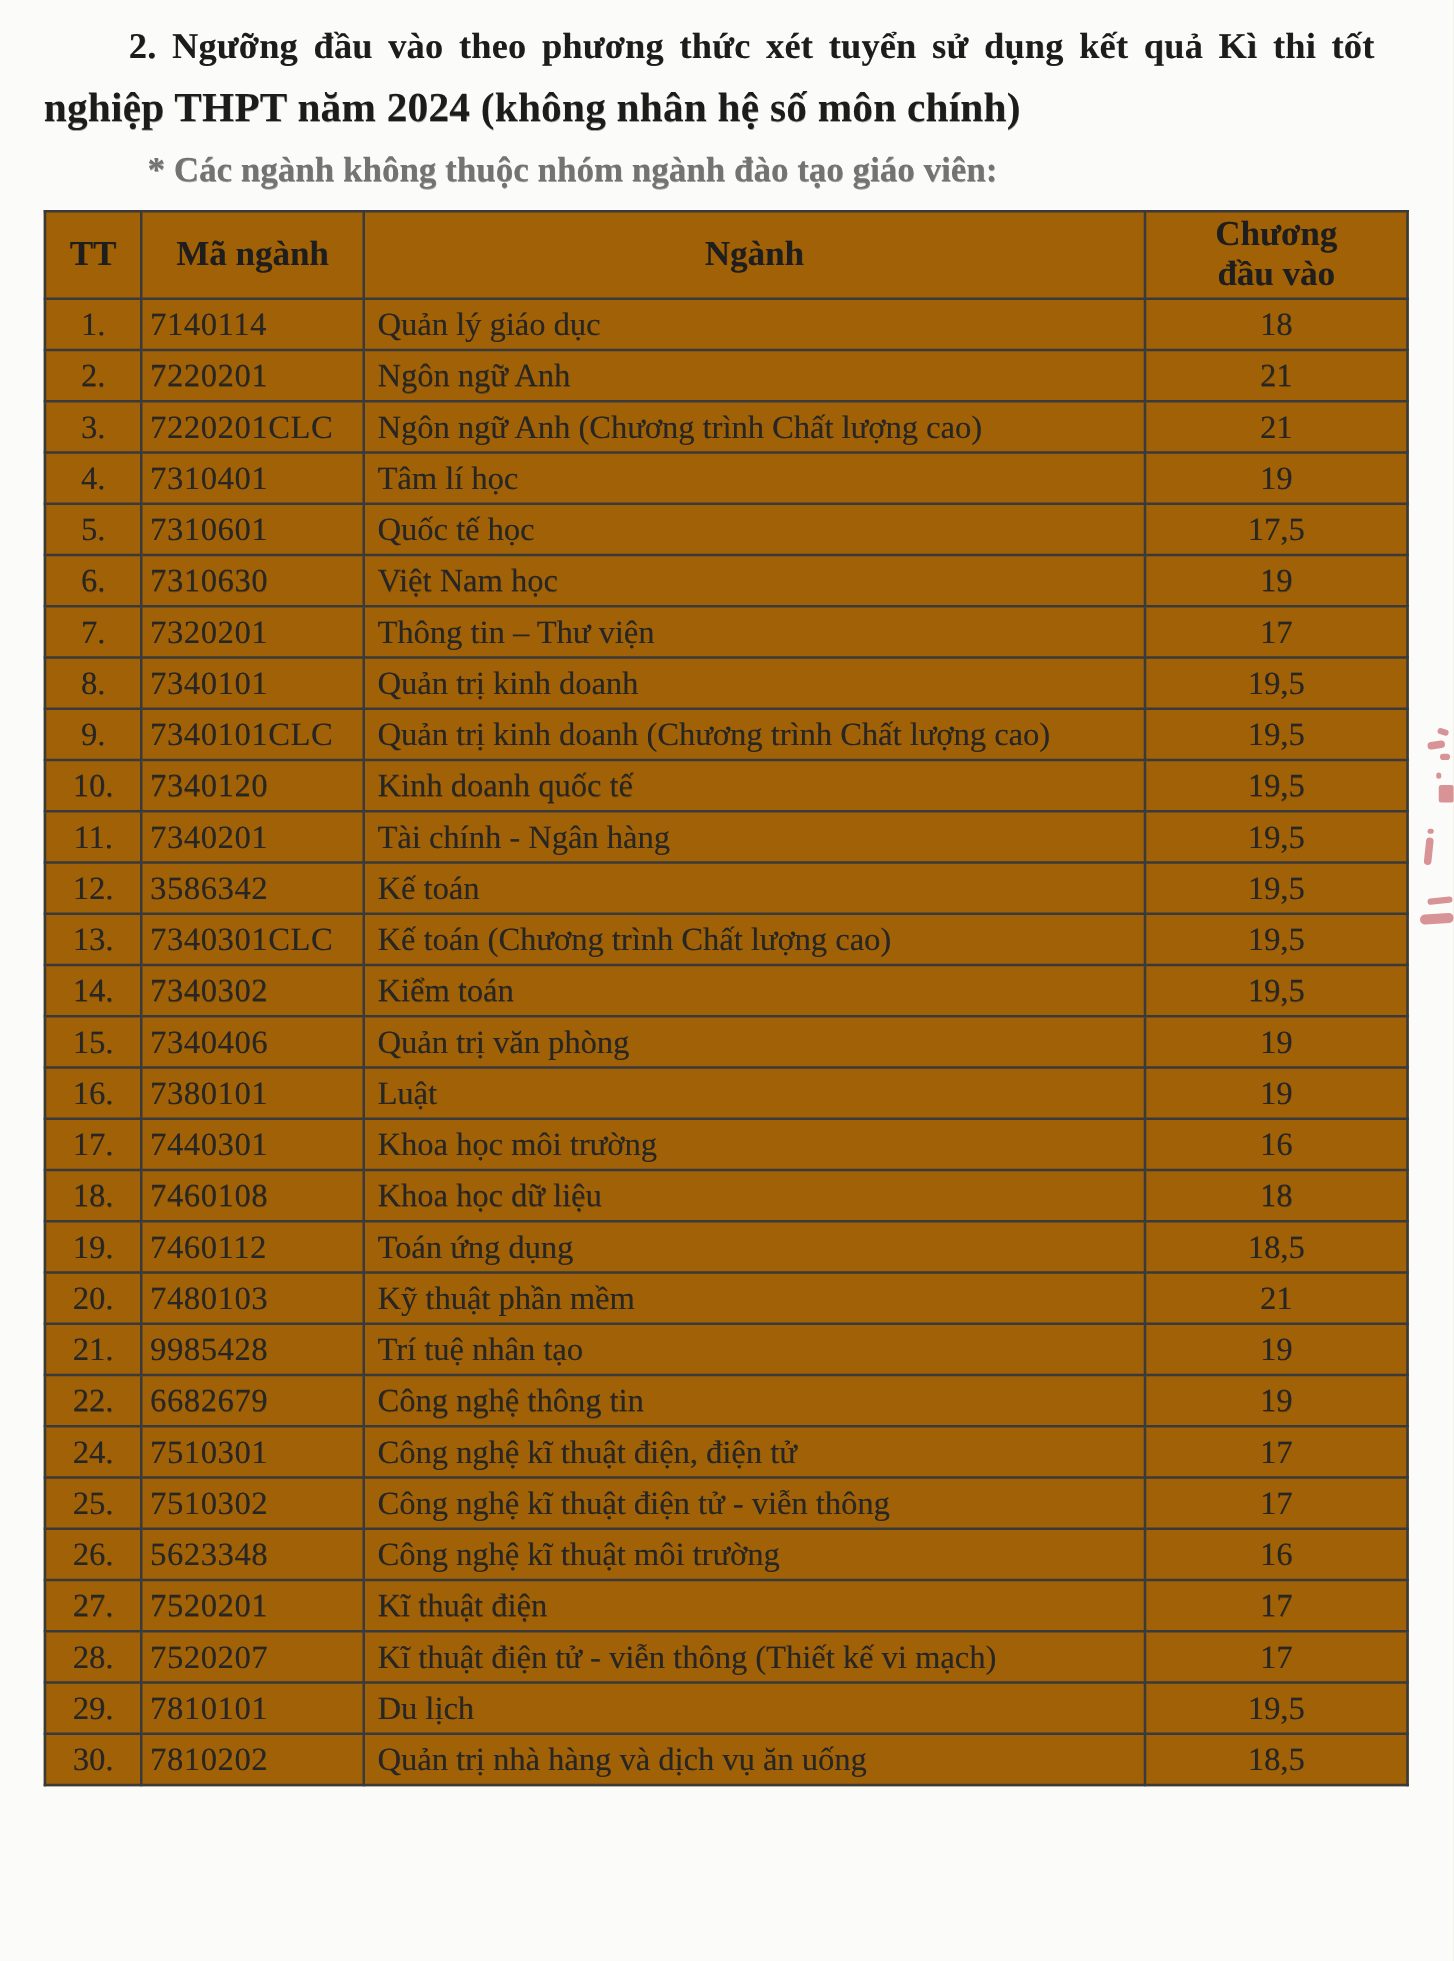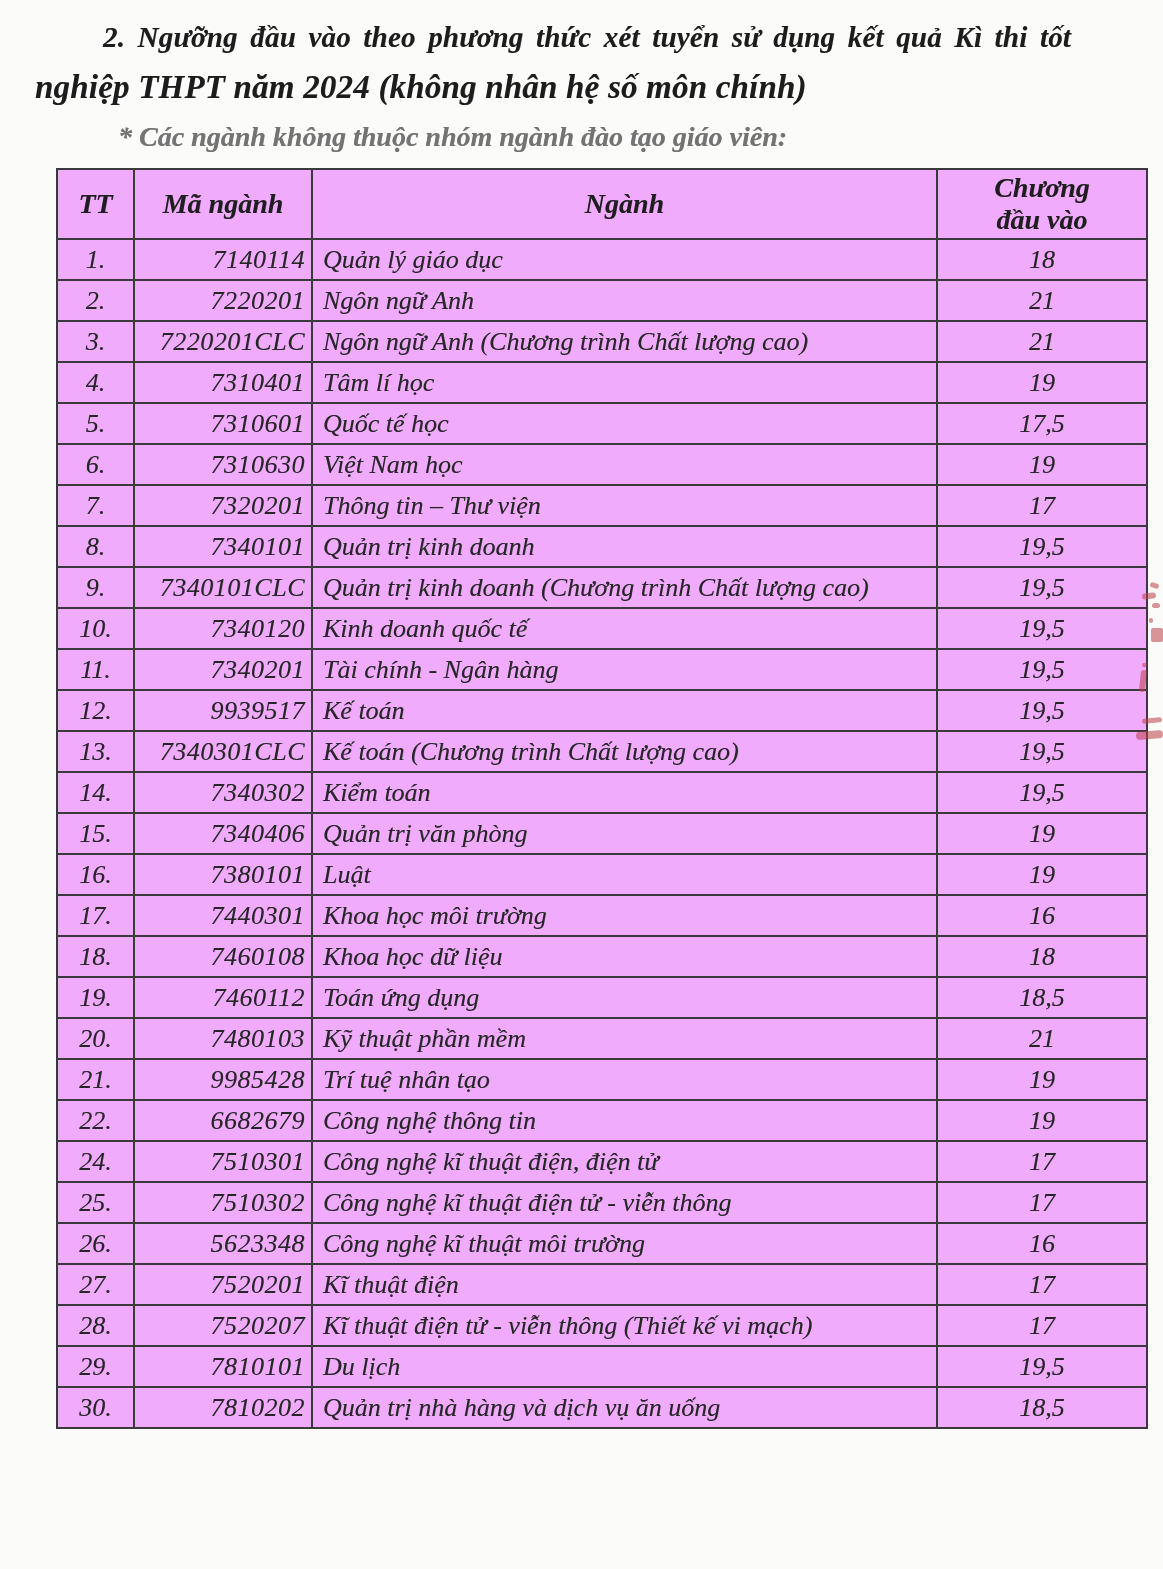--- a/index.html
+++ b/index.html
@@ -10,21 +10,20 @@
     background: #fbfbf9;
     font-family: "Liberation Serif", "DejaVu Serif", serif;
     color: #232323;
     overflow: hidden;
     position: relative;
   }
   .page {
     position: relative;
     width: 1163px;
     height: 1258px;
-    font-style: italic;
   }
   .heading-block {
     padding-top: 12px;
   }
   .heading-line1 {
     margin: 0 35px 0 35px;
     text-indent: 68px;
     font-weight: bold;
     font-size: 29px;
     line-height: 50px;
@@ -48,23 +47,23 @@
     text-indent: 83px;
     font-weight: bold;
     font-size: 28px;
     line-height: 50px;
     color: #737373;
     text-shadow: 0.3px 0.3px 0.5px rgba(0,0,0,0.35);
   }
   table.score-table {
     border-collapse: collapse;
     table-layout: fixed;
-    margin: 6px 0 0 56px;
+    margin: 6px 0 0 35px;
     width: 1090px;
-    background: #f0abfc;
+    background: #a16207;
   }
   .score-table col.c-tt   { width: 77px; }
   .score-table col.c-code { width: 178px; }
   .score-table col.c-major{ width: 625px; }
   .score-table col.c-thr  { width: 210px; }
   .score-table th, .score-table td {
     border: 2px solid #3a3a3a;
     padding: 0 6px;
     text-shadow: 0.3px 0.3px 0.4px rgba(0,0,0,0.3);
   }
@@ -79,21 +78,21 @@
   }
   .score-table td {
     height: 39px;
     font-size: 26px;
     vertical-align: middle;
     color: #262626;
     white-space: nowrap;
     overflow: hidden;
   }
   .score-table td.cell-tt    { text-align: center; }
-  .score-table td.cell-code  { text-align: right; letter-spacing: 0.5px; }
+  .score-table td.cell-code  { text-align: left; letter-spacing: 0.5px; }
   .score-table td.cell-major { text-align: left; padding-left: 10px; }
   .score-table td.cell-thr   { text-align: center; }
 
   
   .red-mark {
     position: absolute;
     pointer-events: none;
   }
   .red-mark .stroke {
     position: absolute;
@@ -201,21 +200,21 @@
           <td class="cell-thr">19,5</td>
         </tr>
         <tr>
           <td class="cell-tt">11.</td>
           <td class="cell-code">7340201</td>
           <td class="cell-major">Tài chính - Ngân hàng</td>
           <td class="cell-thr">19,5</td>
         </tr>
         <tr>
           <td class="cell-tt">12.</td>
-          <td class="cell-code">9939517</td>
+          <td class="cell-code">3586342</td>
           <td class="cell-major">Kế toán</td>
           <td class="cell-thr">19,5</td>
         </tr>
         <tr>
           <td class="cell-tt">13.</td>
           <td class="cell-code">7340301CLC</td>
           <td class="cell-major">Kế toán (Chương trình Chất lượng cao)</td>
           <td class="cell-thr">19,5</td>
         </tr>
         <tr>

